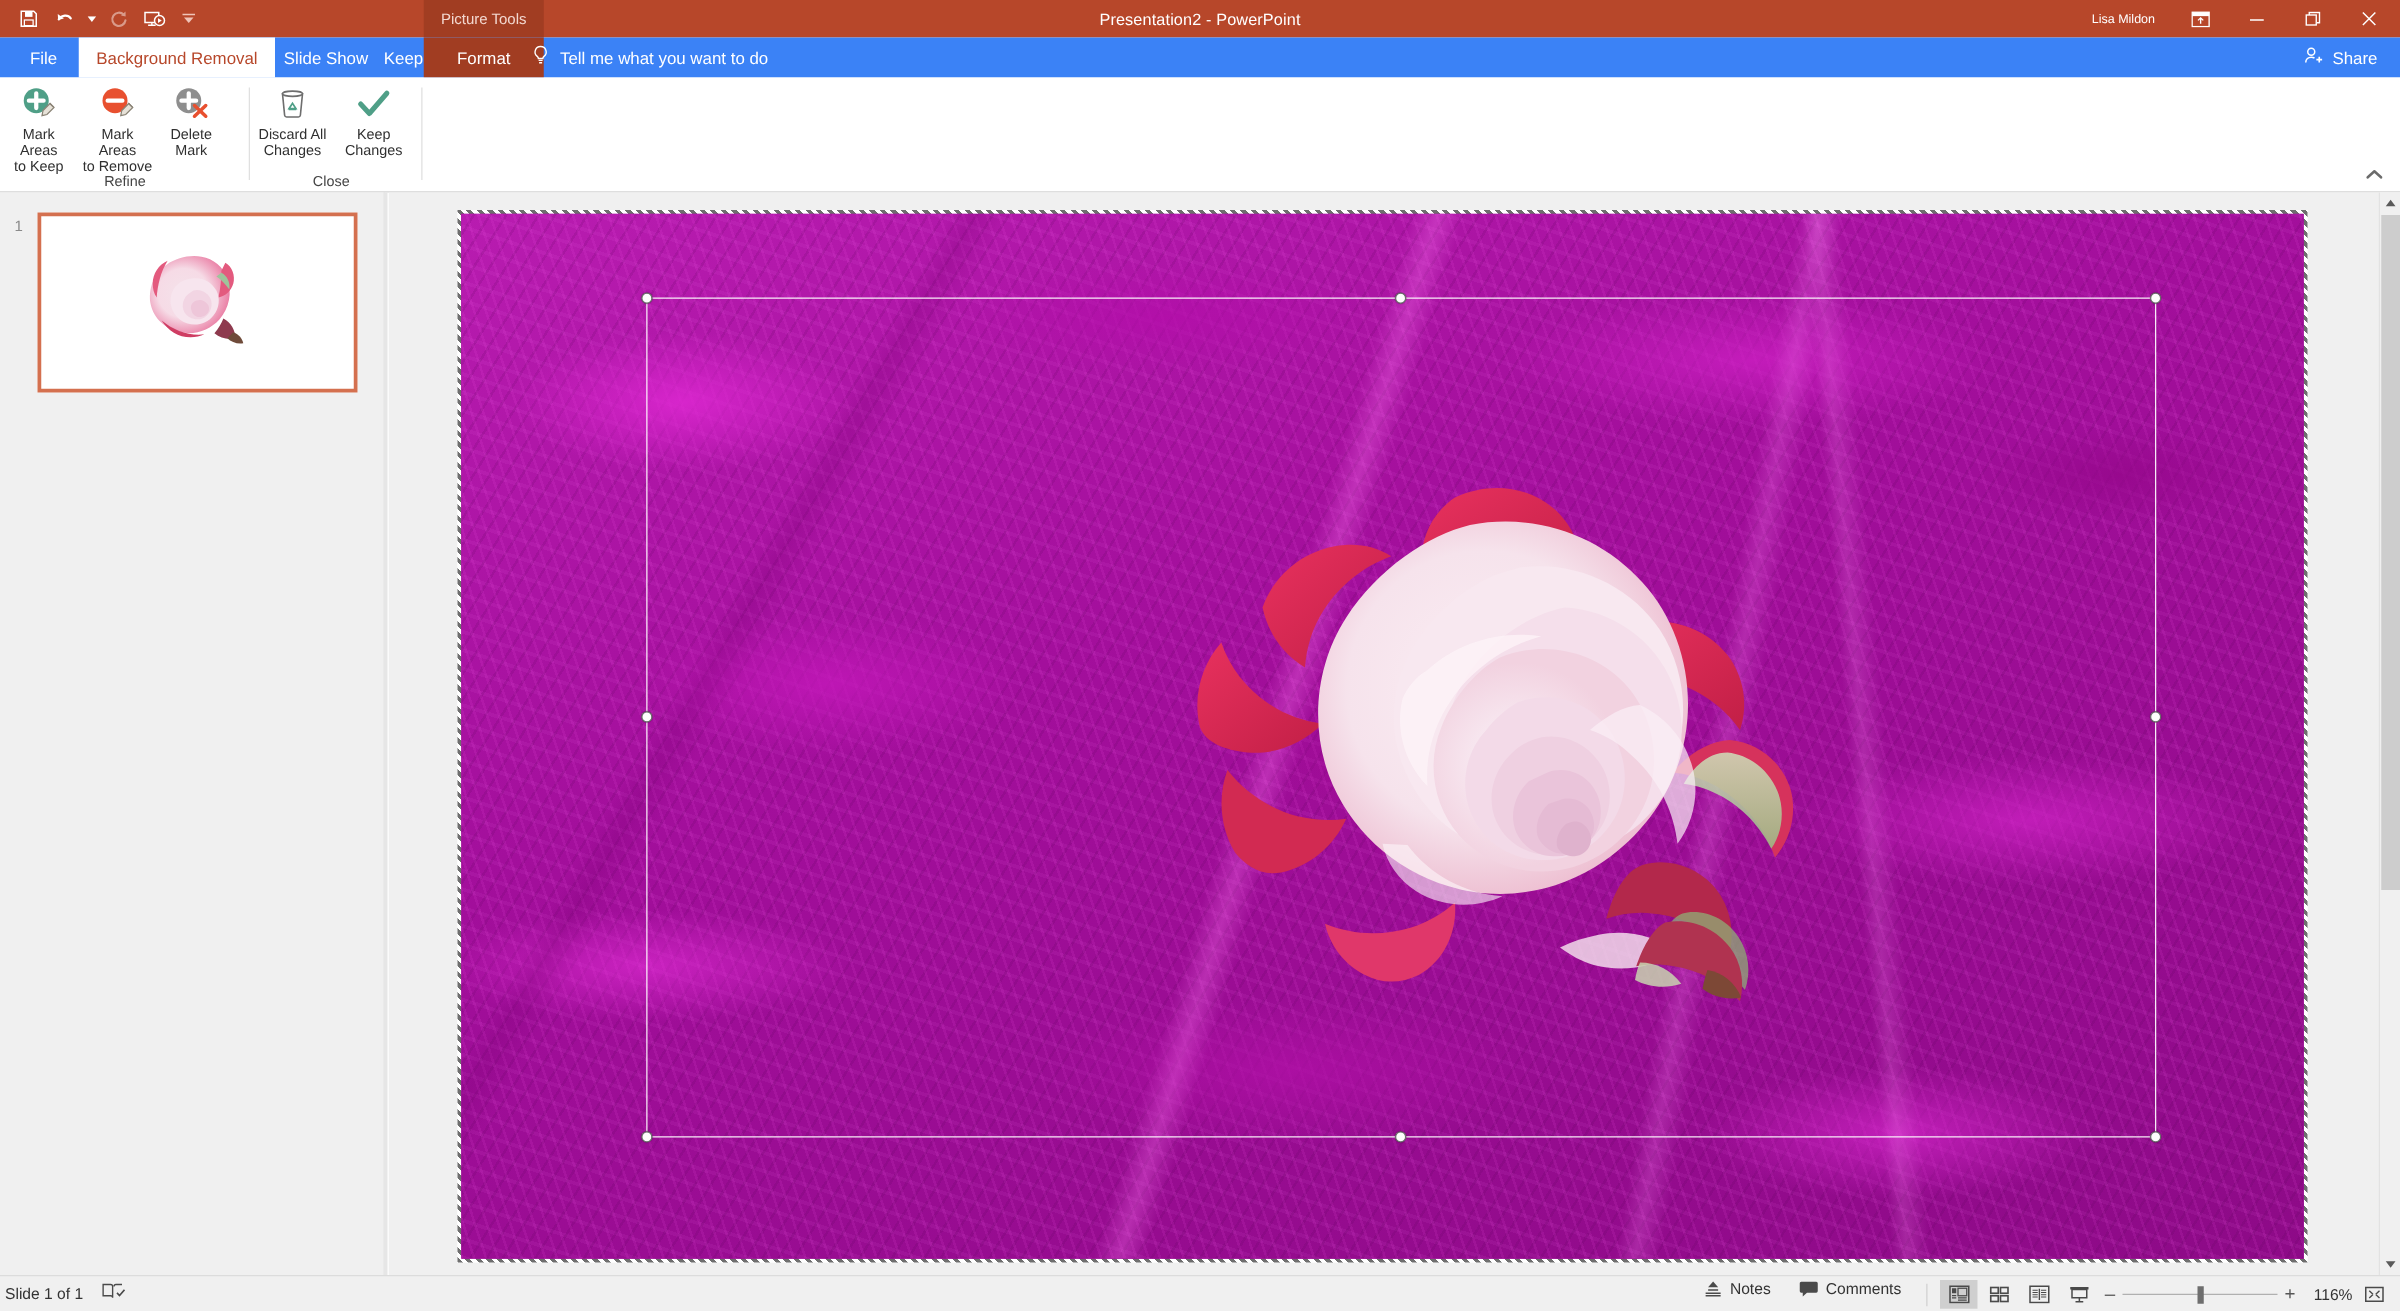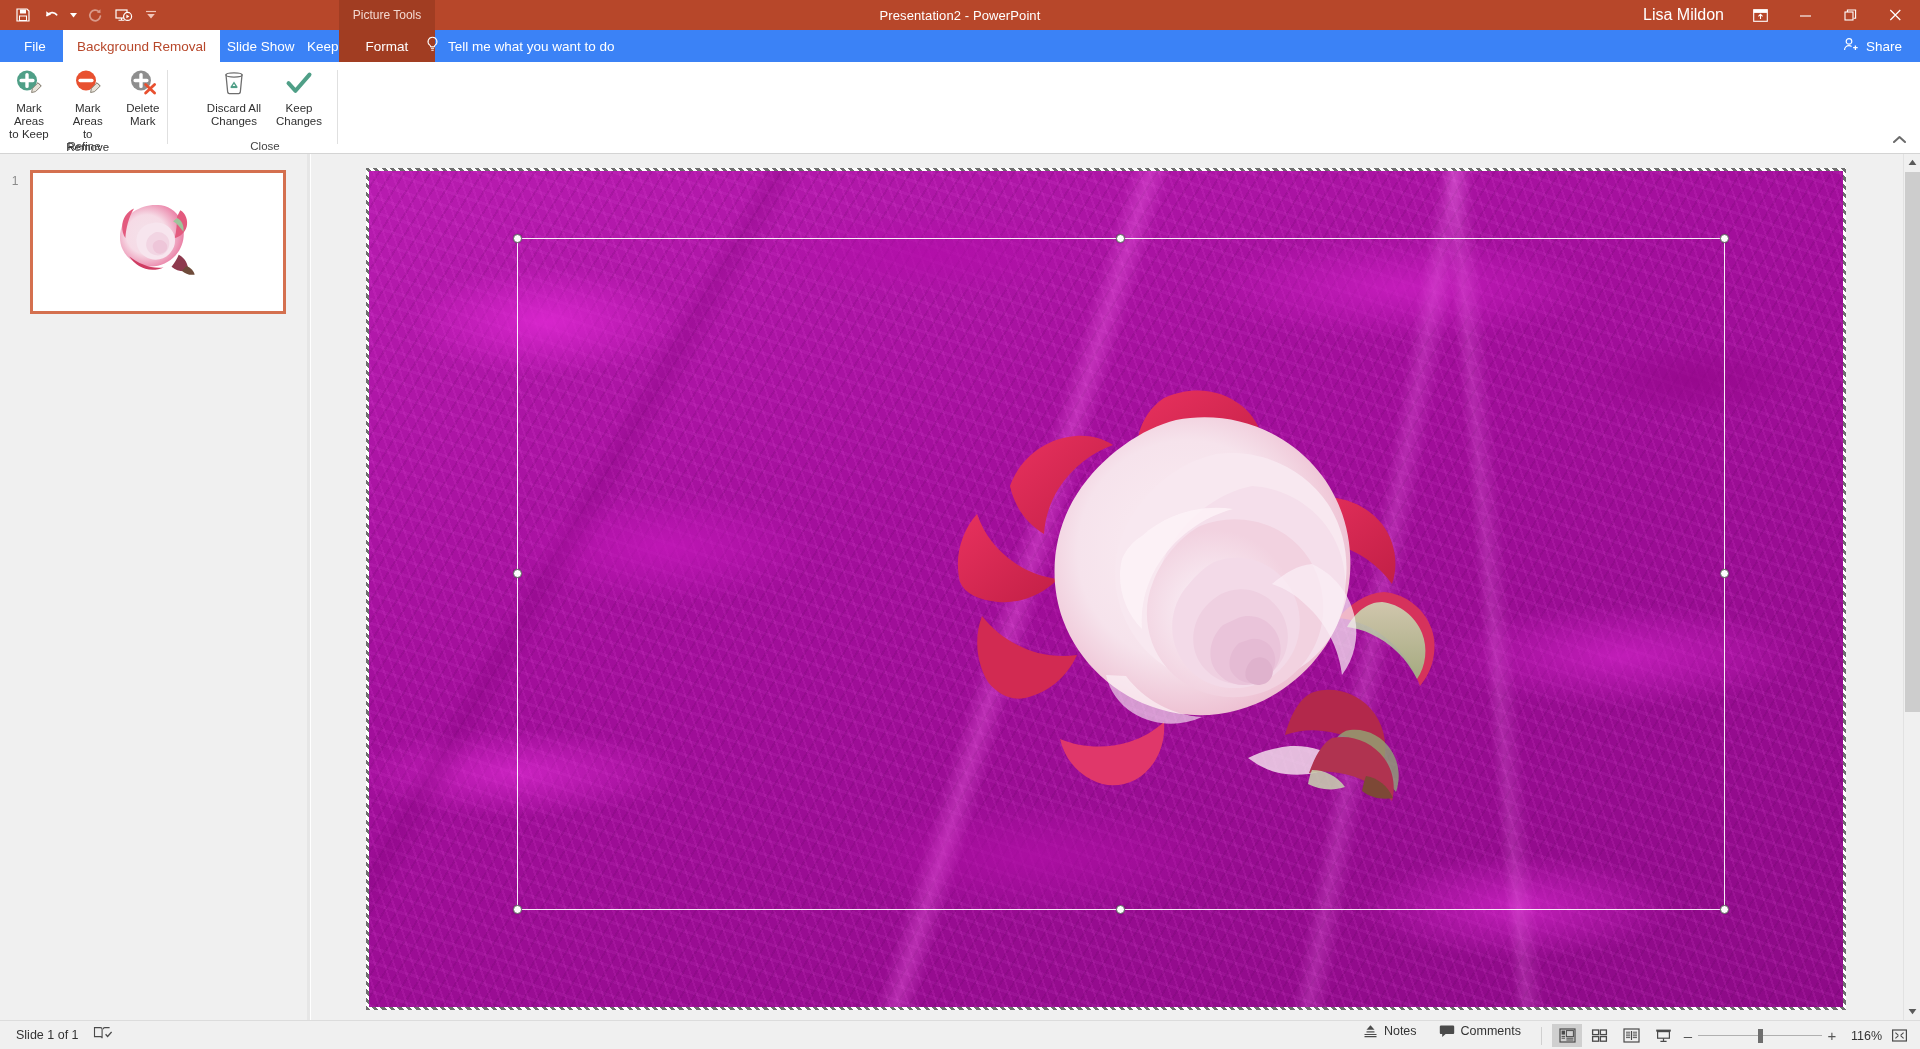--- a/index.html
+++ b/index.html
@@ -40,21 +40,21 @@
     position: absolute; left: 339px; top: 0; width: 96px; height: 30px;
     background: #a13d22;
     display: flex; align-items: center; justify-content: center;
   }
   .ctx-tools span { color: #f3d8d0; font-size: 12px; }
 
   .win-right {
     position: absolute; right: 0; top: 0; height: 30px;
     display: flex; align-items: center; gap: 0px; padding-right: 2px;
   }
-  .user-name { color: #ffffff; font-size: 16px; margin-right: 14px; }
+  .user-name { color: #ffffff; font-size: 10px; margin-right: 14px; }
   .win-btn {
     width: 45px; height: 30px;
     display: flex; align-items: center; justify-content: center;
   }
 
   
   .tabstrip {
     position: absolute; left: 0; top: 30px; width: 1920px; height: 32px;
     background: #3b82f6;
   }
@@ -238,21 +238,21 @@
     top: 18px; height: 540px;
     background: #cdcdcd;
   }
 
   
   .statusbar {
     position: absolute; left: 0; bottom: 0; width: 1920px; height: 29px;
     background: #f0f0f0; border-top: 1px solid #dcdcdc;
     display: flex; align-items: center;
   }
-  .sb-left { display: flex; align-items: center; gap: 14px; padding-left: 16px; }
+  .sb-left { display: flex; align-items: center; gap: 14px; padding-left: 4px; }
   .sb-text { font-size: 12.5px; color: #333333; }
   .sb-right {
     position: absolute; right: 6px; top: 0; height: 29px;
     display: flex; align-items: center; gap: 2px;
   }
   .sb-item {
     display: flex; align-items: flex-start; gap: 6px;
     padding: 0 10px; height: 23px; font-size: 12.5px; color: #333333;
   }
   .sb-viewbtn {
@@ -375,21 +375,21 @@
         <path d="M1.6 13c0-2.7 2-4.3 4.4-4.3 1 0 1.9.3 2.6.7" fill="none" stroke="#fff" stroke-width="1.2"></path>
         <path d="M12.4 8.4v4.6M10.1 10.7h4.6" stroke="#fff" stroke-width="1.3"></path>
       </svg>
     </span>
     <span>Share</span>
   </div>
 </div>
 
 <div class="ribbon">
 
-  <div class="rgroup" style="left:0px;width:168px;">
+  <div class="rgroup" style="left:0px;width:200px;">
     <div class="rgitems">
 
       <div class="rbtn" style="width:62px;">
         <span class="ricon">
           <svg width="32" height="30" viewBox="0 0 32 30" aria-hidden="true">
             <circle cx="14" cy="12.5" r="10" fill="#4f9f87"></circle>
             <path d="M14 6.6v11.8M8.1 12.5h11.8" stroke="#fff" stroke-width="3.4" stroke-linecap="round"></path>
             <path d="M19.4 20.4l5.6-5.6 3.2 3.2-5.6 5.6-4 .9z" fill="#e7e2d8" stroke="#8a8376" stroke-width="1"></path>
             <path d="M24.8 14.6l3.3 3.3" stroke="#8a8376" stroke-width="1"></path>
           </svg>

